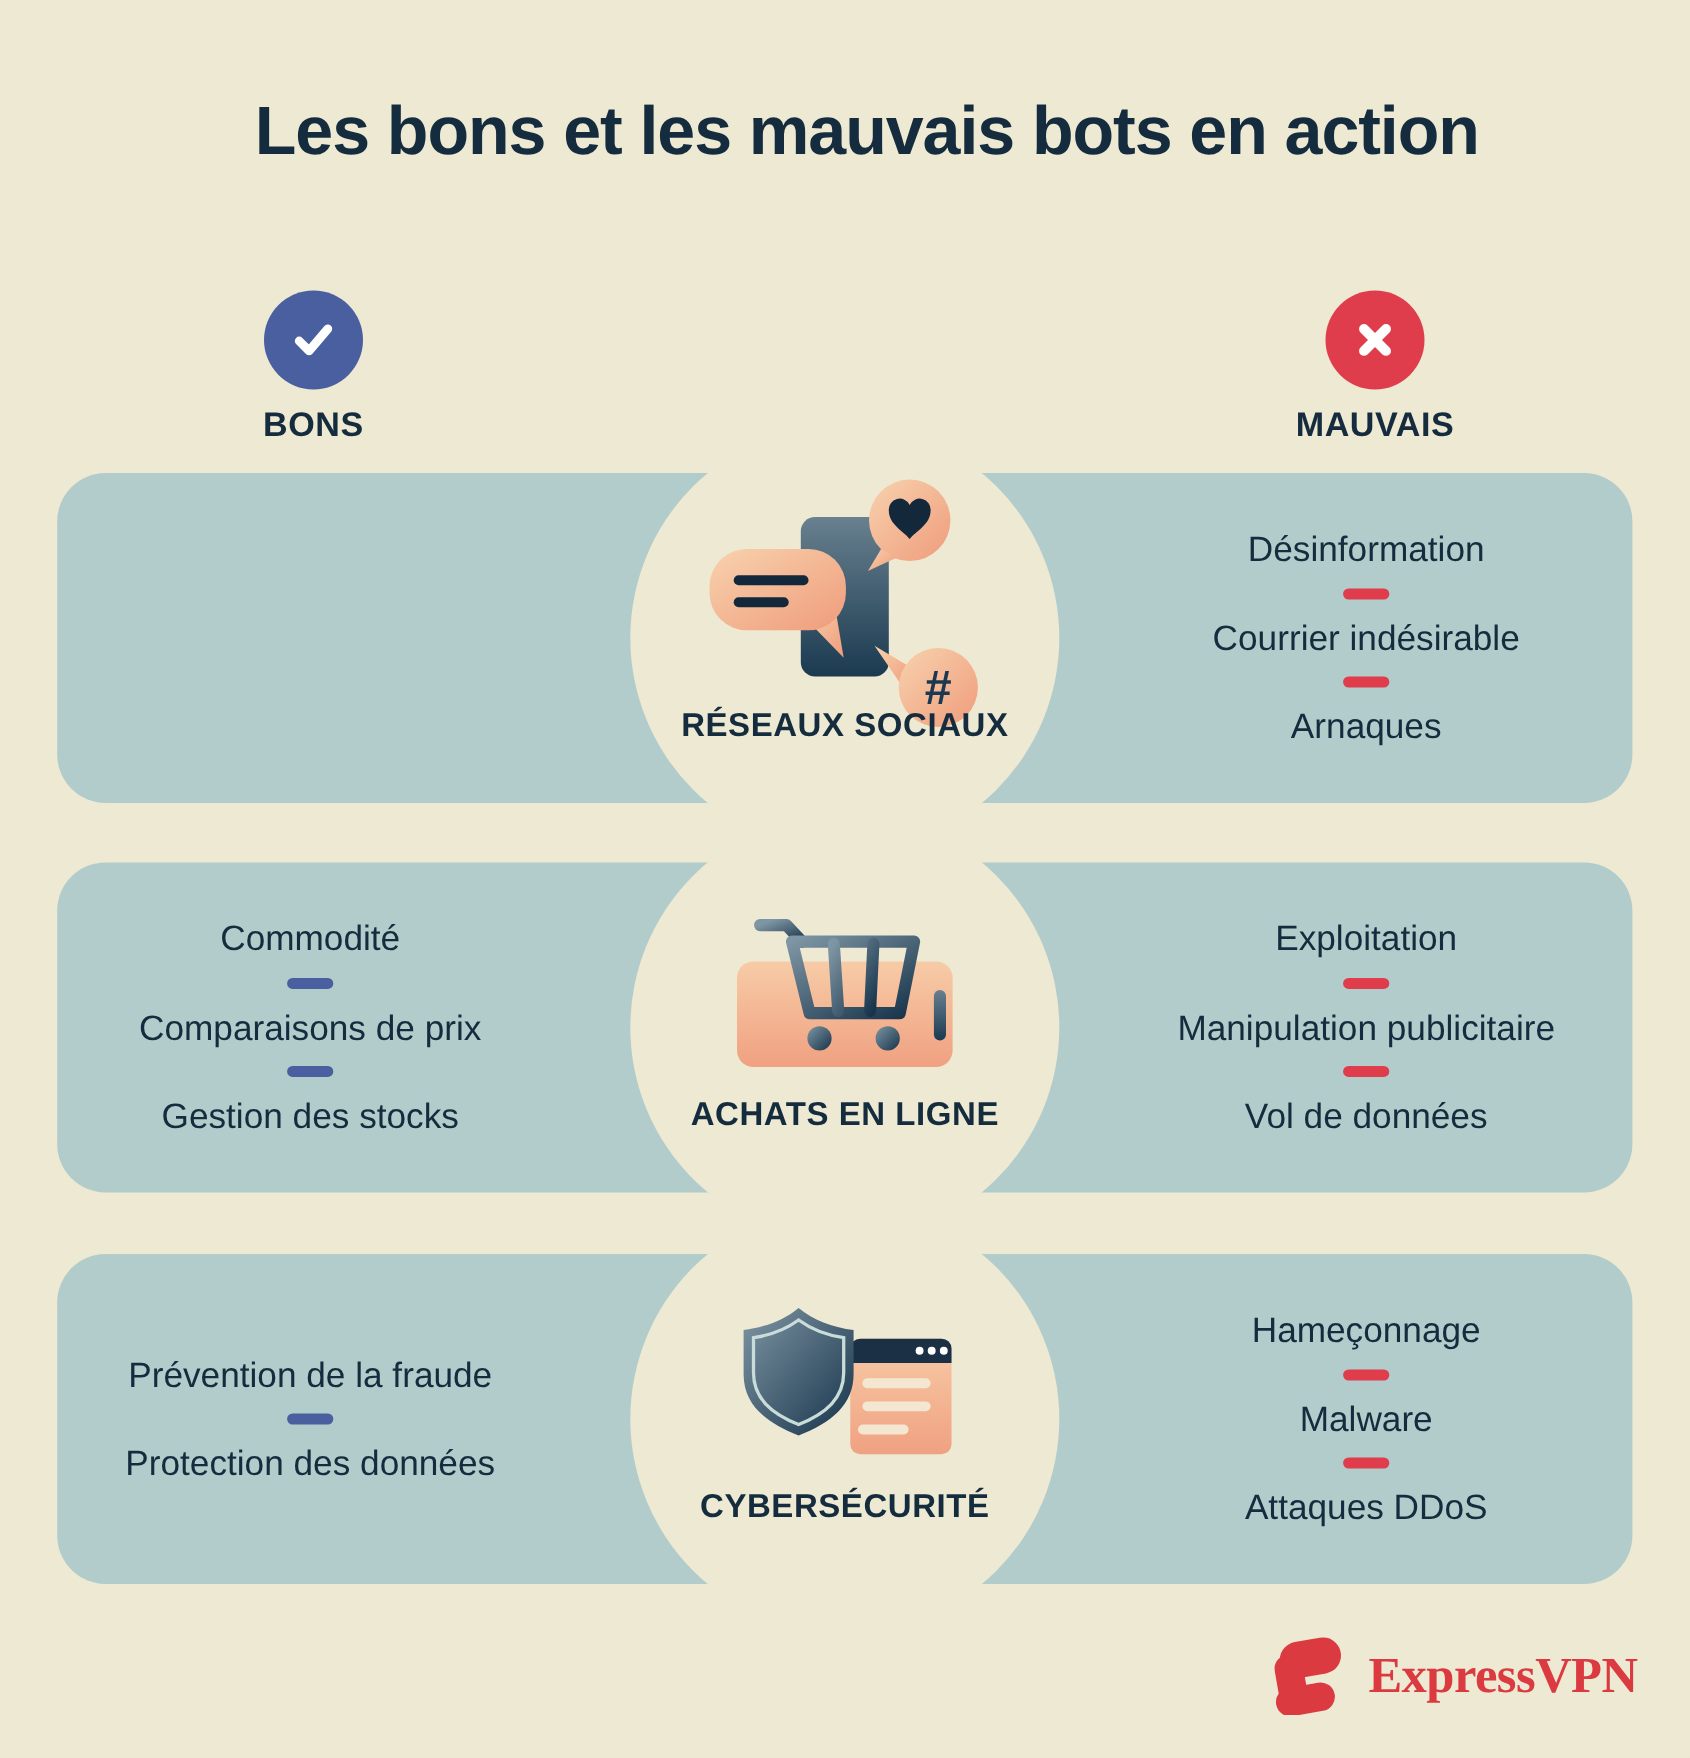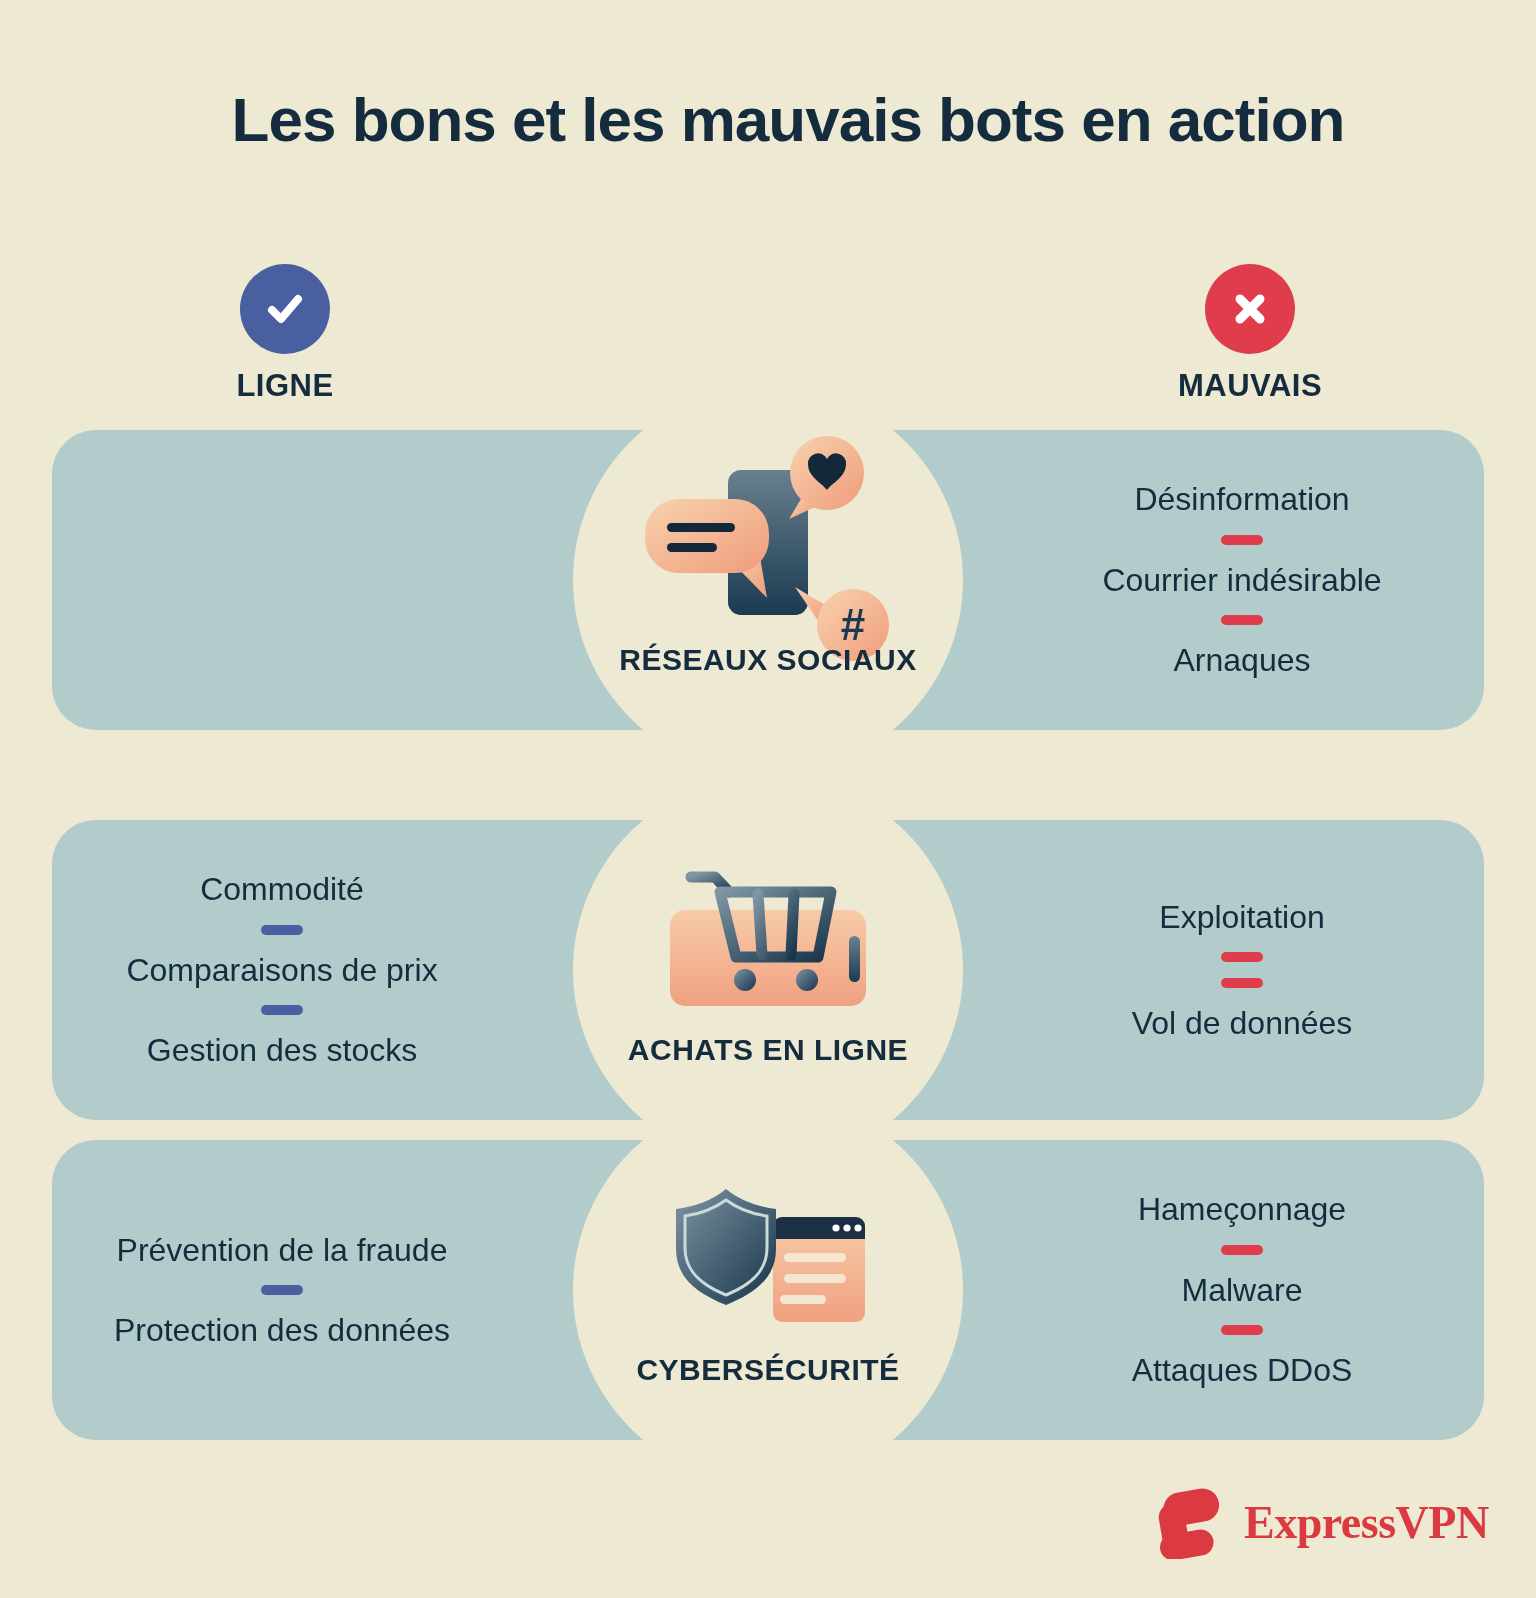--- a/index.html
+++ b/index.html
@@ -22,21 +22,21 @@
   .col-header.good{left:185px;}
   .col-header.bad{left:1150px;}
   .badge{width:90px;height:90px;border-radius:50%;margin:0 auto;display:flex;align-items:center;justify-content:center;}
   .badge.blue{background:var(--accent-blue);}
   .badge.red{background:var(--accent-red);}
   .col-label{margin-top:14px;font-size:31px;font-weight:700;color:var(--navy);letter-spacing:.5px;}
 
   
   .row{position:absolute;left:0;width:1536px;height:300px;}
   .row-1{top:430px;}
-  .row-2{top:820px;padding-left:40px;}
+  .row-2{top:784px;padding-left:40px;}
   .row-3{top:1140px;}
   .panel{position:absolute;top:0;height:300px;width:650px;background:var(--panel);border-radius:44px;}
   .panel-left{left:52px;}
   .panel-right{left:834px;}
 
   .items{position:absolute;top:0;height:300px;display:flex;flex-direction:column;
          align-items:center;justify-content:center;gap:16px;z-index:3;}
   .items-left{left:52px;width:460px;}
   .items-right{left:1010px;width:464px;}
   .item{font-size:32px;font-weight:500;color:var(--navy);line-height:1.2;white-space:nowrap;}
@@ -86,21 +86,21 @@
   </svg>
 
   <h1 class="title">Les bons et les mauvais bots en action</h1>
 
   <div class="col-header good">
     <div class="badge blue">
       <svg width="46" height="46" viewBox="0 0 46 46">
         <path d="M10 24 L19 33 L36 13" fill="none" stroke="#FFFFFF" stroke-width="8" stroke-linecap="round" stroke-linejoin="round"></path>
       </svg>
     </div>
-    <div class="col-label">LIGNE</div>
+    <div class="col-label">BONS</div>
   </div>
   <div class="col-header bad">
     <div class="badge red">
       <svg width="44" height="44" viewBox="0 0 44 44">
         <path d="M12 12 L32 32 M32 12 L12 32" fill="none" stroke="#FFFFFF" stroke-width="9" stroke-linecap="round"></path>
       </svg>
     </div>
     <div class="col-label">MAUVAIS</div>
   </div>
 
@@ -150,20 +150,21 @@
         <path d="M57 22 H168 L155 87 H73 Z" fill="none" stroke="url(#gradSlate)" stroke-width="11" stroke-linejoin="round"></path>
         <path d="M95 24 L99 85 M131 24 L128 85" fill="none" stroke="url(#gradSlate)" stroke-width="11" stroke-linecap="round"></path>
         <circle cx="82" cy="110" r="11" fill="url(#gradSlate)"></circle>
         <circle cx="144" cy="110" r="11" fill="url(#gradSlate)"></circle>
       </svg>
       <div class="category">ACHATS EN LIGNE</div>
     </div>
     <div class="items items-right">
       <div class="item">Exploitation</div>
       <div class="dash dash-red"></div>
+      <div class="item">Manipulation publicitaire</div>
       <div class="dash dash-red"></div>
       <div class="item">Vol de données</div>
     </div>
   </section>
 
   <section class="row row-3">
     <div class="panel panel-left"></div>
     <div class="panel panel-right"></div>
     <div class="items items-left">
       <div class="item">Prévention de la fraude</div>

